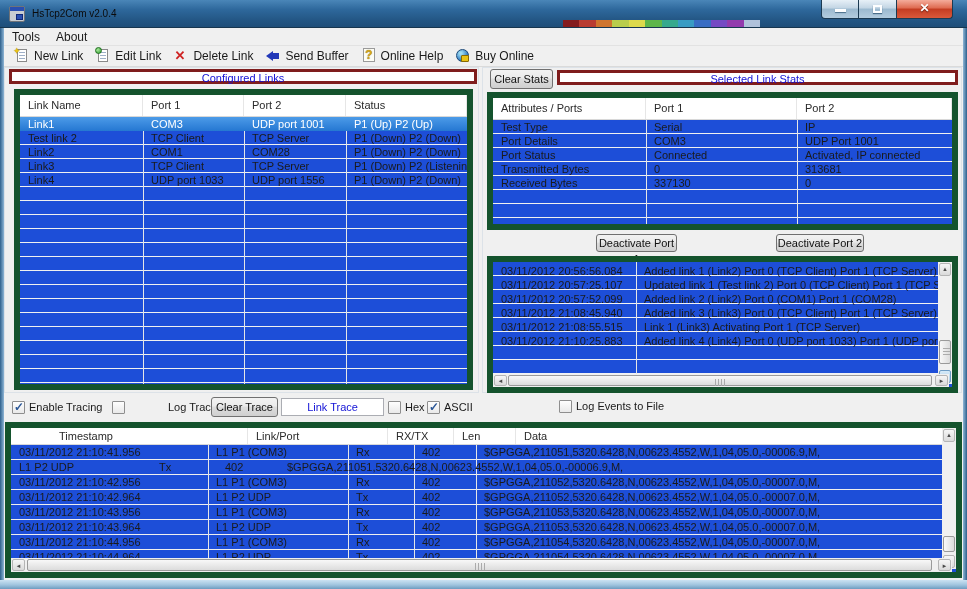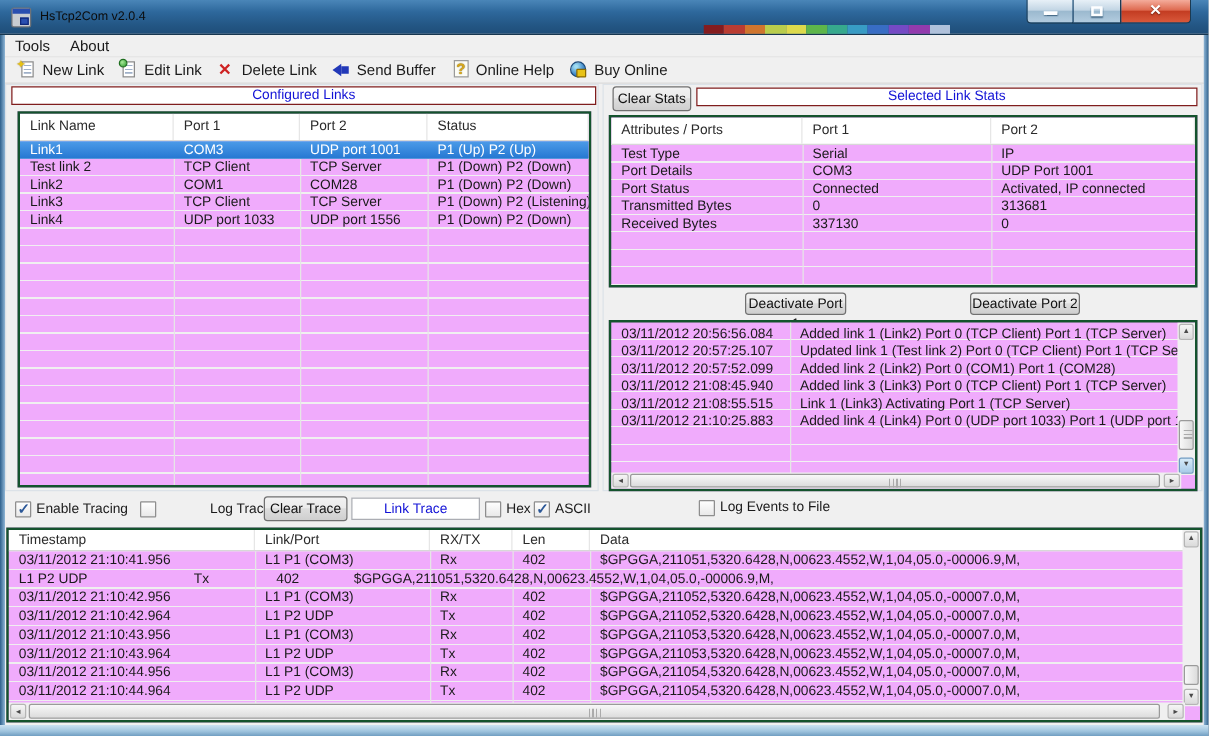--- a/index.html
+++ b/index.html
@@ -62,30 +62,30 @@
   .larrow::after { content:""; position:absolute; left:7px; top:-3px; width:6px; height:6px; background:#2238B8; }
   .help { position:absolute; left:2px; top:0px; width:12px; height:14px; border:1px solid #9A9A9A; background:#FDFDF5;
     color:#D8A71A; font-weight:bold; font-size:12px; line-height:13px; text-align:center; text-shadow:0 0 1px #5A4A00; }
   .globe { position:absolute; left:1px; top:1px; width:13px; height:13px; border-radius:50%;
     background:radial-gradient(circle at 35% 30%, #9FDCF2 10%, #3E86C8 60%, #1F5A96 100%); border:1px solid #1A4878; }
   .globe::after { content:""; position:absolute; right:-1px; bottom:-1px; width:6px; height:5px;
     background:#E8C216; border:1px solid #8A6A00; border-radius:1px; }
 
   
   .groupbox { position:absolute; border:1px solid #DCE2E8; }
-  .label-bar { position:absolute; background:#FFFFFF; border:1px solid #7f1d1d;
+  .label-bar { position:absolute; background:#FFFFFF; border:3px solid #7f1d1d;
     text-align:center; color:#1212D6; font-size:11px; line-height:13px; }
 
   
   .btn { position:absolute; border:1px solid #707070; border-radius:3px;
     background:linear-gradient(180deg,#F2F2F2 0%,#EBEBEB 45%,#DDDDDD 50%,#CFCFCF 100%);
     font-size:11px; text-align:center; color:#111; }
 
   
-  .lv { position:absolute; background:#f0abfc; border:2px solid #14532d; overflow:hidden; }
+  .lv { position:absolute; background:#1d4ed8; border:6px solid #14532d; overflow:hidden; }
   .lv-head { display:flex; background:#FFFFFF; border-bottom:1px solid #D8D8D8; }
   .lv-head .hc { border-right:1px solid #E6E6E6; padding-left:8px; color:#2A2A2A; }
   .lv-body { position:relative; }
   .vline { position:absolute; top:0; bottom:0; width:1px; background:#E6E6E6; }
   .row { display:flex; position:relative; }
   .row .c { overflow:hidden; white-space:nowrap; padding-left:8px; }
   .row.selected { background:linear-gradient(180deg,#4C9BE8,#2577D2); color:#FFFFFF; }
 
   
   #cl-table { left:14px; top:89px; width:459px; height:301px; }
@@ -127,21 +127,21 @@
   .cb { position:absolute; width:13px; height:13px; background:linear-gradient(180deg,#FEFEFE,#E9E9E9);
     border:1px solid #8E8E8E; border-radius:1px; }
   .cb.checked::after { content:"✓"; position:absolute; left:1px; top:-2px; color:#2B5797;
     font-size:12px; font-weight:bold; }
   .cb-label { position:absolute; font-size:11px; line-height:15px; }
   #trace-title-box { position:absolute; left:281px; top:398px; width:103px; height:18px;
     background:#FFFFFF; border:1px solid #ABADB3; text-align:center; line-height:17px; color:#1212D6; }
 
   
   #tr-table { left:5px; top:422px; width:957px; height:156px; }
-  #tr-table .lv-head { height:17px; line-height:16px; }
+  #tr-table .lv-head { height:17px; line-height:16px;padding-left:40px; }
   #tr-table .lv-body { height:124px;
     background:repeating-linear-gradient(180deg,transparent 0 14px,#EFEFEF 14px 15px); }
   #tr-table .row { height:15px; line-height:15px; }
   .tr-c1{width:197px; padding-left:10px;} .tr-c2{width:140px; padding-left:10px;}
   .tr-c3{width:66px; padding-left:10px;} .tr-c4{width:62px; padding-left:10px;}
   .tr-c5{flex:1; padding-left:10px;}
 </style>
 </head>
 <body>
 

